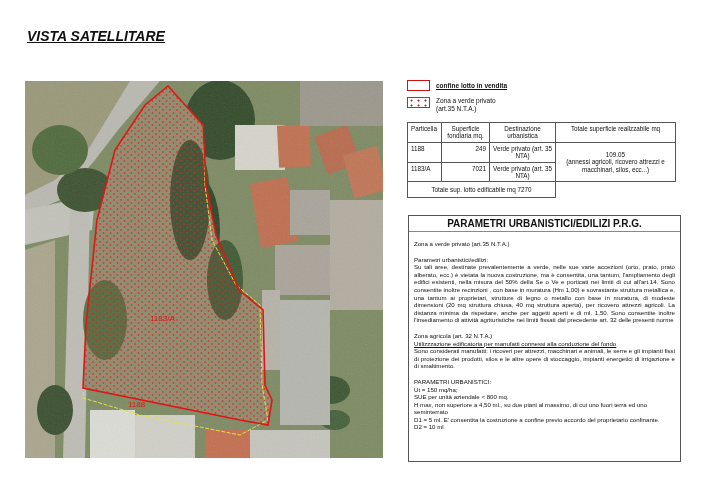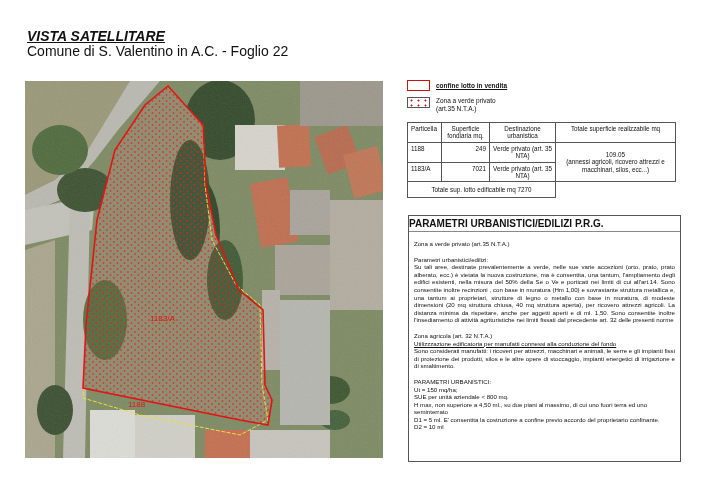--- a/index.html
+++ b/index.html
@@ -27,32 +27,31 @@
   .c1 { width: 27px; }
   .c2 { width: 41px; text-align: center; }
   .c3 { width: 59px; text-align: center; }
   .c4 { width: 113px; text-align: center; }
   .num { text-align: right !important; }
   .mid { vertical-align: middle !important; }
   .footer-cell { text-align: center; height: 11px; vertical-align: middle !important; }
   .noborder { border: none !important; }
 
   .params { position: absolute; left: 408px; top: 215px; width: 273px; height: 247px; border: 1.2px solid #555; box-sizing: border-box; }
-  .params-header { height: 15px; border-bottom: 1.2px solid #888; text-align: left; font-weight: bold; font-size: 10px; line-height: 15px; }
+  .params-header { height: 15px; border-bottom: 1.2px solid #888; text-align: center; font-weight: bold; font-size: 10px; line-height: 15px; }
   .params-body { padding: 8px 5px 0 5px; font-size: 6.1px; line-height: 7.6px; text-align: justify; }
   .params-body p { margin: 0 0 8px 0; }
   .u { text-decoration: underline; }
   .left { text-align: left; }
 </style>
 </head>
 <body>
 
 <div class="title-block">
   <span class="title-main">VISTA SATELLITARE</span>
-  <span class="title-sub">Comune di S. Valentino in A.C.  - Foglio 22</span>
 </div>
 
 <div class="map">
   <svg width="358" height="377" viewBox="25 81 358 377" xmlns="http://www.w3.org/2000/svg">
     <defs>
       <pattern id="redDots" width="7" height="6" patternUnits="userSpaceOnUse">
         <circle cx="2" cy="2" r="0.9" fill="#d22" opacity="0.75"></circle>
         <circle cx="5.5" cy="5" r="0.9" fill="#d22" opacity="0.75"></circle>
       </pattern>
       <filter id="noise">

